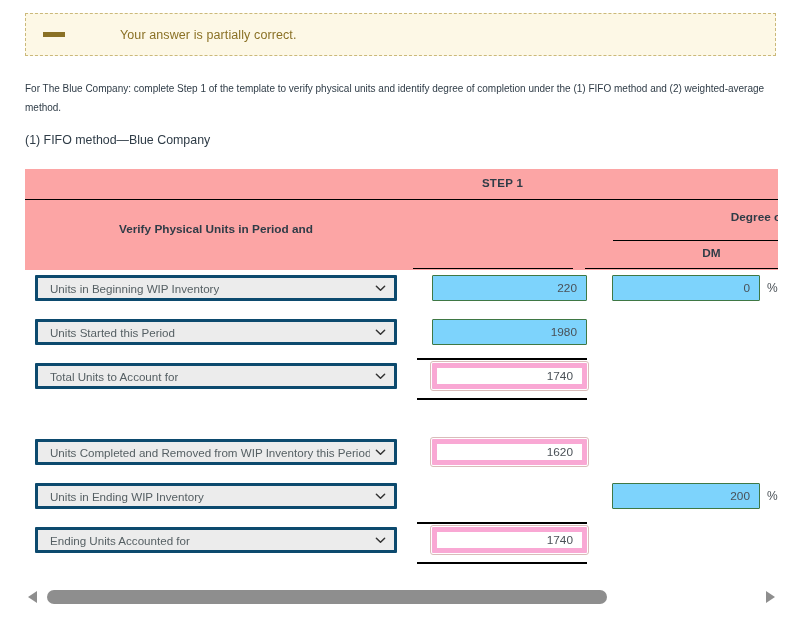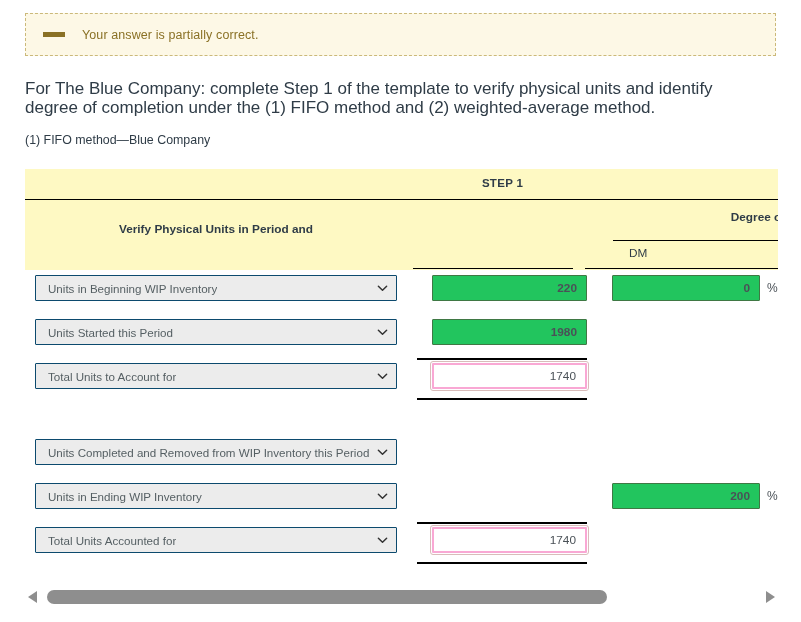--- a/index.html
+++ b/index.html
@@ -21,20 +21,21 @@
     position: absolute;
     left: 25px;
     top: 13px;
     width: 751px;
     height: 43px;
     box-sizing: border-box;
     background: #fdf8e6;
     border: 1px dashed #cbb97a;
     display: flex;
     align-items: center;
+    gap: 38px;
   }
   .alert-icon {
     width: 22px;
     height: 5px;
     background: #8a7125;
     margin-left: 17px;
     margin-right: 17px;
     flex: 0 0 auto;
   }
   .alert-text {
@@ -42,21 +43,21 @@
     color: #8a7125;
     letter-spacing: 0.1px;
   }
 
   
   .intro {
     position: absolute;
     left: 25px;
     top: 79px;
     width: 740px;
-    font-size: 17px;
+    font-size: 10px;
     line-height: 19px;
     color: #2f3c47;
   }
   .subhead {
     position: absolute;
     left: 25px;
     top: 133px;
     font-size: 12.4px;
     color: #2f3c47;
   }
@@ -66,21 +67,21 @@
     position: absolute;
     left: 25px;
     top: 169px;
     width: 753px;
     height: 410px;
     overflow: hidden;
   }
   .thead {
     position: relative;
     width: 753px;
-    background: #fef9c3;
+    background: #fca5a5;
     height: 101px;
   }
   .step1-row {
     height: 30px;
     position: relative;
     border-bottom: 1.5px solid #000;
   }
   .step1-label {
     position: absolute;
     left: 0;
@@ -133,22 +134,23 @@
     text-align: center;
     font-size: 11.8px;
     font-weight: bold;
     color: #2f3c47;
   }
   .dm-label {
     position: absolute;
     left: 604px;
     top: 46px;
     width: 165px;
+    text-align: center;
     font-size: 11.8px;
-    font-weight: normal;
+    font-weight: bold;
     color: #2f3c47;
   }
   .pu-rule {
     position: absolute;
     left: 388px;
     top: 68px;
     width: 160px;
     border-top: 1.5px solid #000;
   }
   .dm-rule {
@@ -173,21 +175,21 @@
 
   
   .sel {
     position: absolute;
     left: 10px;
     top: 5px;
     width: 362px;
     height: 26px;
     box-sizing: border-box;
     background: #ececec;
-    border: 1px solid #0c4a6e;
+    border: 3px solid #0c4a6e;
     border-radius: 1px;
     font-size: 11.6px;
     color: #555f63;
     display: flex;
     align-items: center;
     padding-left: 12px;
     padding-right: 24px;
   }
   .sel .cap { overflow: hidden; white-space: nowrap; }
   .chev {
@@ -207,27 +209,26 @@
     box-sizing: border-box;
     font-size: 11.8px;
     color: #4a5157;
     display: flex;
     align-items: center;
     justify-content: flex-end;
     padding-right: 9px;
     border-radius: 1px;
   }
   .num.ok {
-    background: #22c55e;
+    background: #7dd3fc;
     border: 1px solid #3f7844;
-    font-weight: bold;
   }
   .num.bad {
     background: #ffffff;
-    border: 2px solid #f9a8d4;
+    border: 5px solid #f9a8d4;
     outline: 1px solid #d9bcba;
     outline-offset: 1px;
   }
   .num.pu  { left: 407px; top: 5px; width: 155px; }
   .num.dm  { left: 587px; top: 5px; width: 148px; }
 
   .pct {
     position: absolute;
     left: 742px;
     top: 11px;
@@ -354,37 +355,38 @@
       <div class="row spacer-row"></div>
       <div class="row">
         <div class="sel">
           <span class="cap">Units Completed and Removed from WIP Inventory this Period</span>
           <span class="chev">
             <svg viewBox="0 0 12 12" width="11" height="11">
               <path d="M1.5 4 L6 8.5 L10.5 4" stroke="#333" stroke-width="1.6" fill="none" stroke-linecap="round" stroke-linejoin="round"></path>
             </svg>
           </span>
         </div>
+        <div class="num pu bad">1620</div>
       </div>
       <div class="row">
         <div class="sel">
           <span class="cap">Units in Ending WIP Inventory</span>
           <span class="chev">
             <svg viewBox="0 0 12 12" width="11" height="11">
               <path d="M1.5 4 L6 8.5 L10.5 4" stroke="#333" stroke-width="1.6" fill="none" stroke-linecap="round" stroke-linejoin="round"></path>
             </svg>
           </span>
         </div>
         <div class="num dm ok">200</div>
         <div class="pct">%</div>
       </div>
       <div class="row">
         <div class="total-top-rule"></div>
         <div class="sel">
-          <span class="cap">Total Units Accounted for</span>
+          <span class="cap">Ending Units Accounted for</span>
           <span class="chev">
             <svg viewBox="0 0 12 12" width="11" height="11">
               <path d="M1.5 4 L6 8.5 L10.5 4" stroke="#333" stroke-width="1.6" fill="none" stroke-linecap="round" stroke-linejoin="round"></path>
             </svg>
           </span>
         </div>
         <div class="num pu bad">1740</div>
         <div class="total-bottom-rule"></div>
       </div>
     </div>

